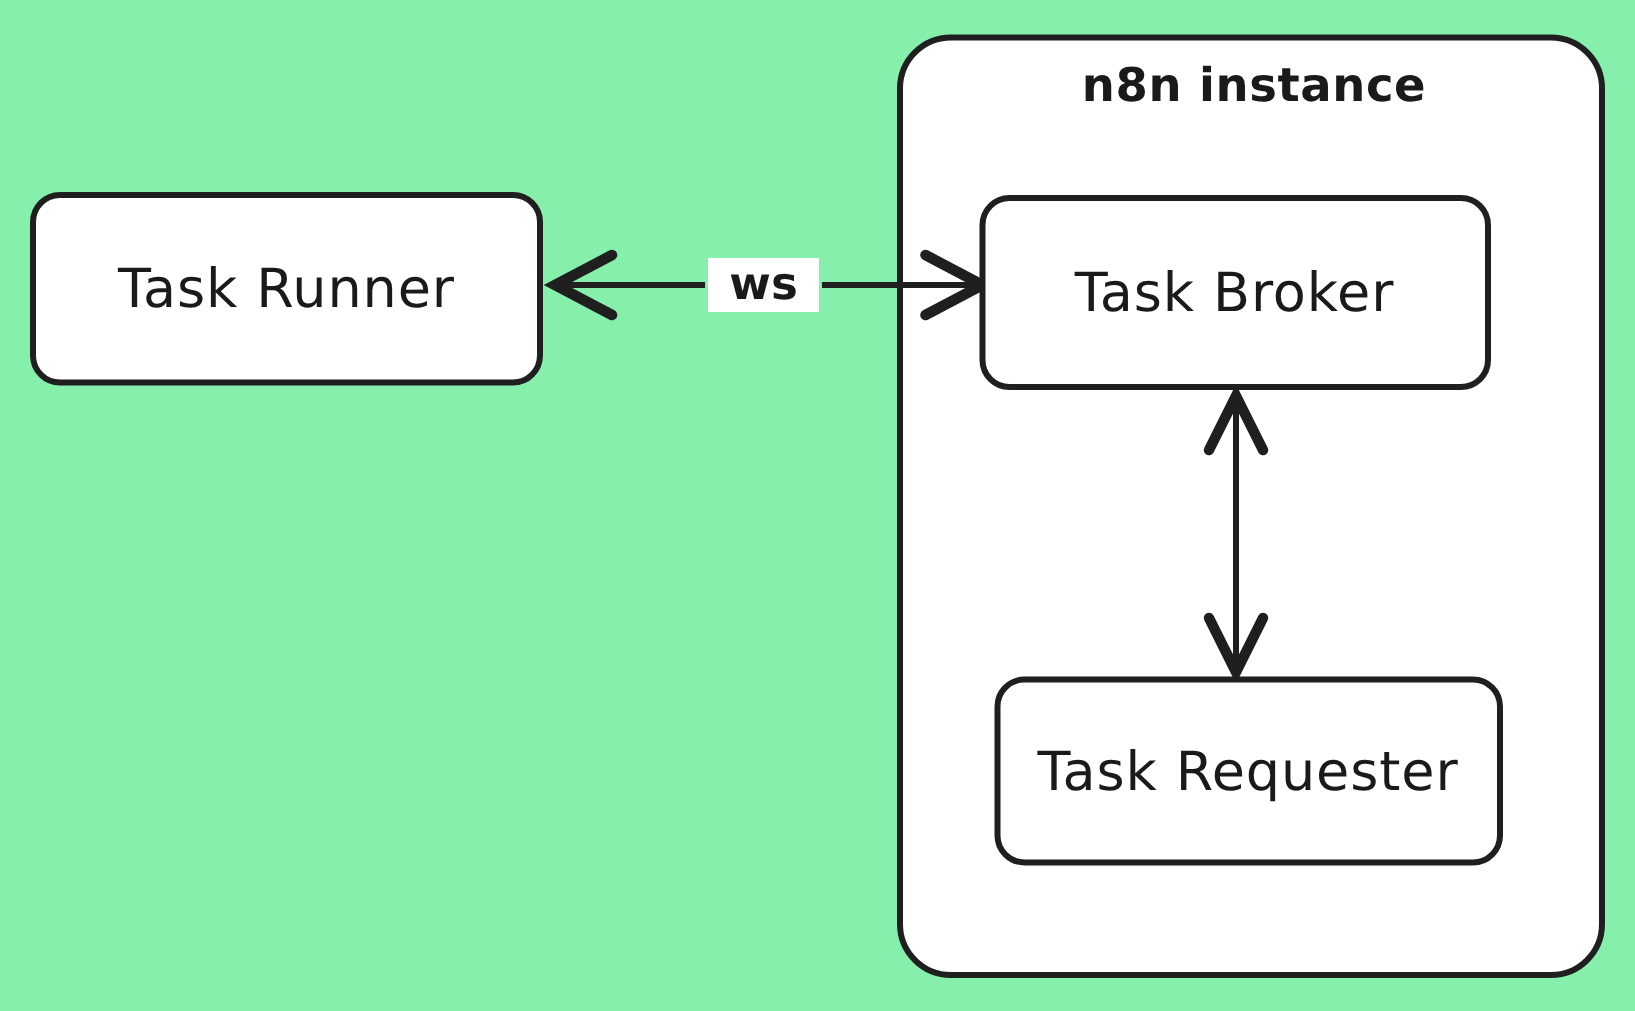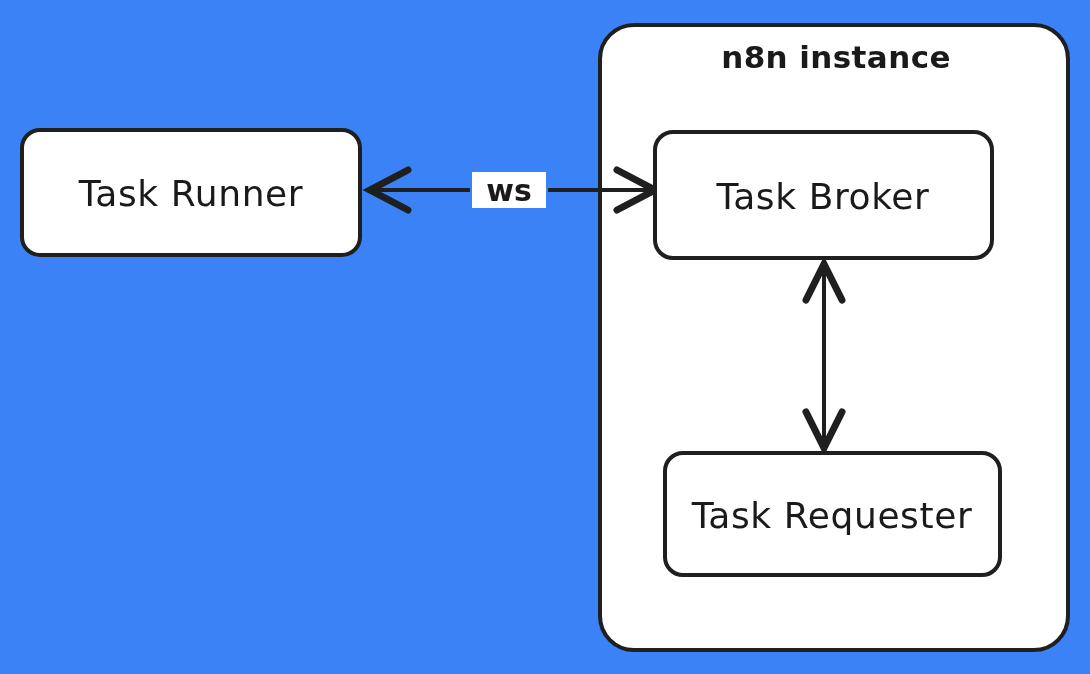--- a/index.html
+++ b/index.html
@@ -7,21 +7,21 @@
     padding: 0;
     background: #ffffff;
   }
   body {
     font-family: "DejaVu Sans", sans-serif;
   }
   #diagram-root {
     position: relative;
     width: 1090px;
     height: 674px;
-    background: #3b82f6;
+    background: #86efac;
     overflow: hidden;
   }
   #diagram-svg {
     position: absolute;
     left: 0;
     top: 0;
     width: 1090px;
     height: 674px;
   }
   .box-rect {

